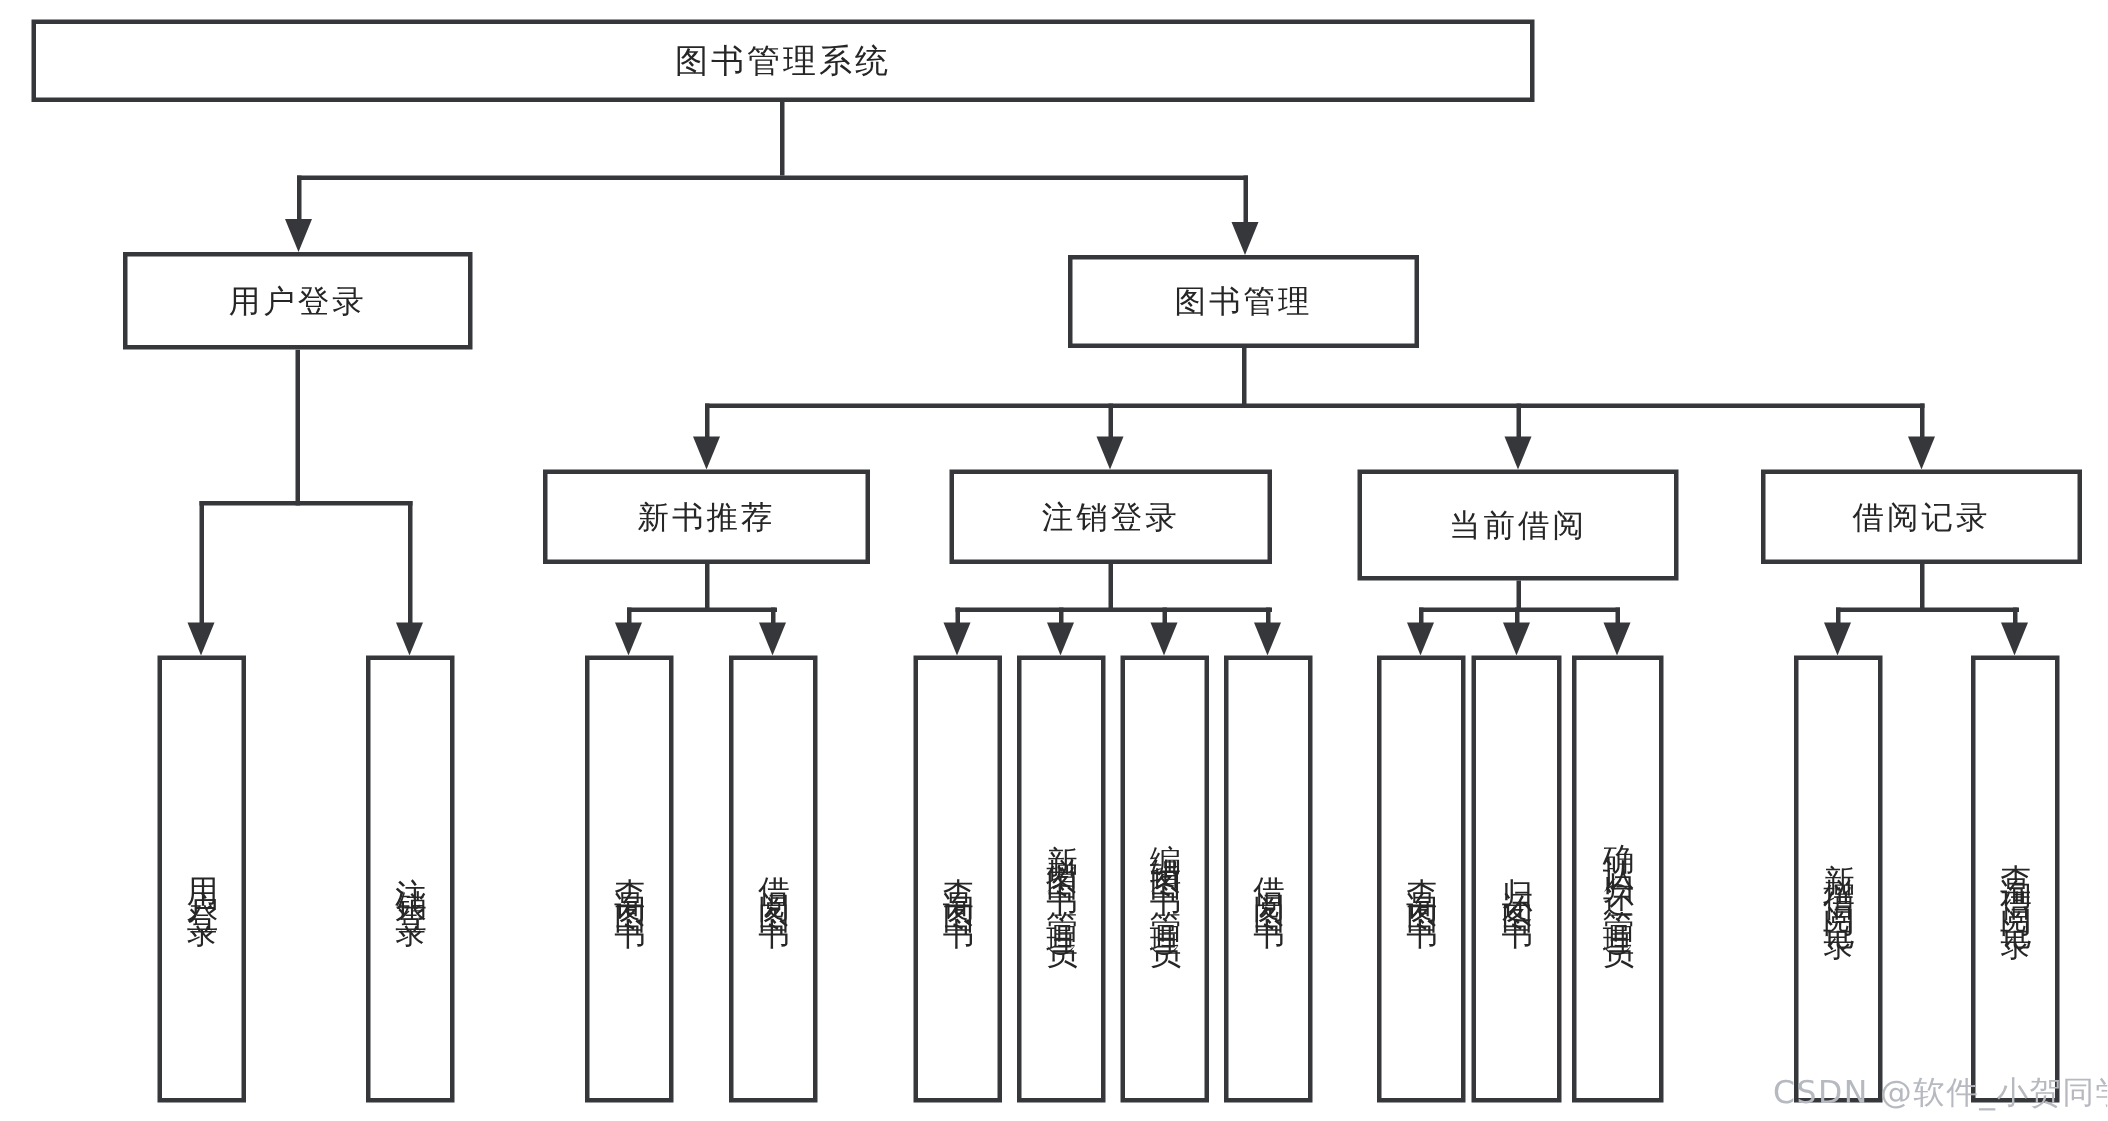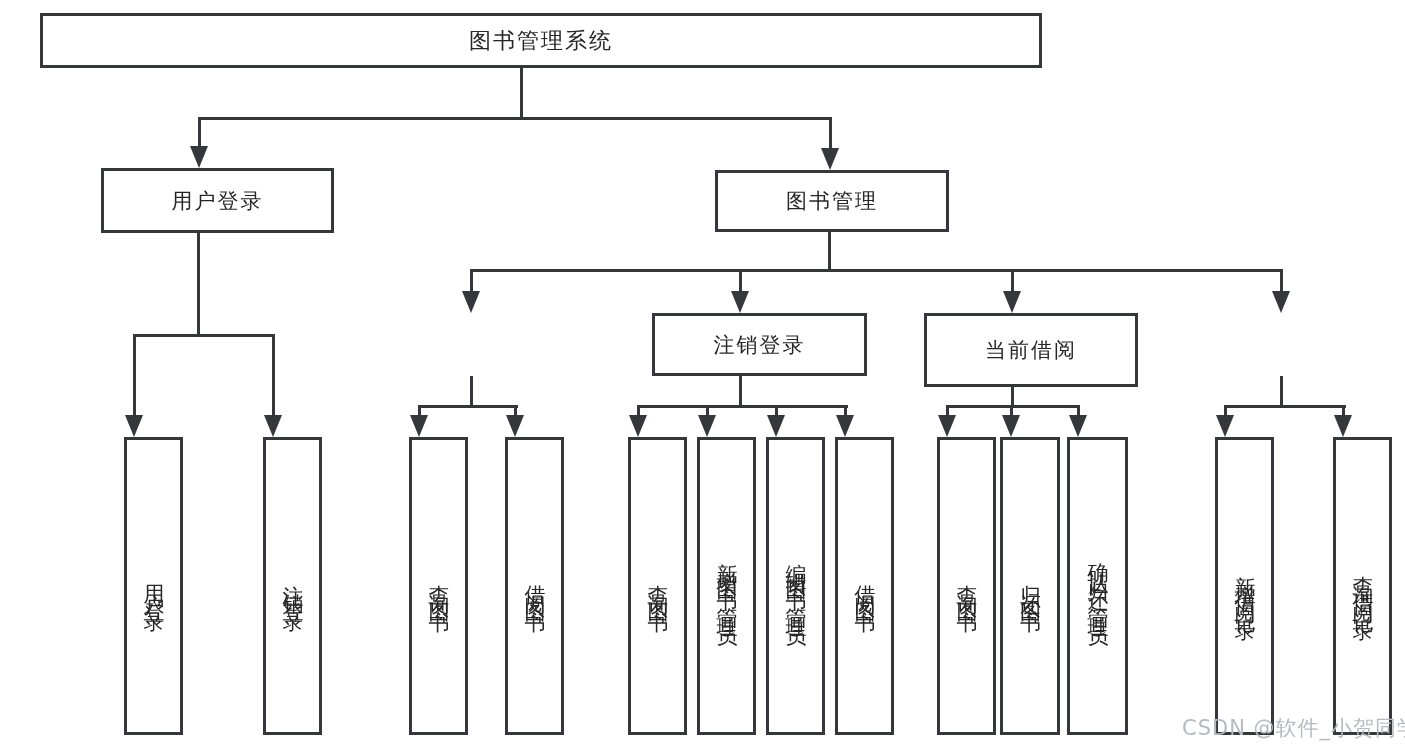--- a/index.html
+++ b/index.html
@@ -5,21 +5,20 @@
   html,body{margin:0;padding:0;background:#ffffff;}
   .canvas{
     position:relative;width:1405px;height:747px;background:#ffffff;
     font-family:"DejaVu Sans","Liberation Sans",sans-serif;color:#262626;
     overflow:hidden;
   }
   .box{
     position:absolute;box-sizing:border-box;background:#ffffff;
     border:3px solid #35373a;display:flex;align-items:center;justify-content:center;
     z-index:2;
-    margin-left:19px;
   }
   .box.h span{font-size:21px;letter-spacing:2px;white-space:nowrap;color:#262626;}
   .box.root span{font-size:22px;}
   .box.v span{
     writing-mode:vertical-rl;text-orientation:mixed;
     font-size:21px;letter-spacing:9px;line-height:1;color:#262626;
   }
   .line{position:absolute;background:#35373a;z-index:1;}
   .arrow{
     position:absolute;width:0;height:0;z-index:1;
@@ -36,29 +35,35 @@
 
 <div class="canvas">
 
   <div class="box h root" style="left:21px;top:13px;width:1002px;height:55px;">
     <span>图书管理系统</span>
   </div>
 
   <div class="box h" style="left:82px;top:168px;width:233px;height:65px;">
     <span>用户登录</span>
   </div>
-  <div class="box h" style="left:696px;top:170px;width:234px;height:62px;">
+  <div class="box h" style="left:712px;top:170px;width:234px;height:62px;">
     <span>图书管理</span>
   </div>
 
+  <div class="box h" style="left:362px;top:313px;width:218px;height:63px;">
+    <span>新书推荐</span>
+  </div>
   <div class="box h" style="left:633px;top:313px;width:215px;height:63px;">
     <span>注销登录</span>
   </div>
   <div class="box h" style="left:905px;top:313px;width:214px;height:74px;">
     <span>当前借阅</span>
+  </div>
+  <div class="box h" style="left:1174px;top:313px;width:214px;height:63px;">
+    <span>借阅记录</span>
   </div>
 
   <div class="box v" style="left:105px;top:437px;width:59px;height:298px;">
     <span>用户登录</span>
   </div>
   <div class="box v" style="left:244px;top:437px;width:59px;height:298px;">
     <span>注销登录</span>
   </div>
 
   <div class="box v" style="left:390px;top:437px;width:59px;height:298px;">

